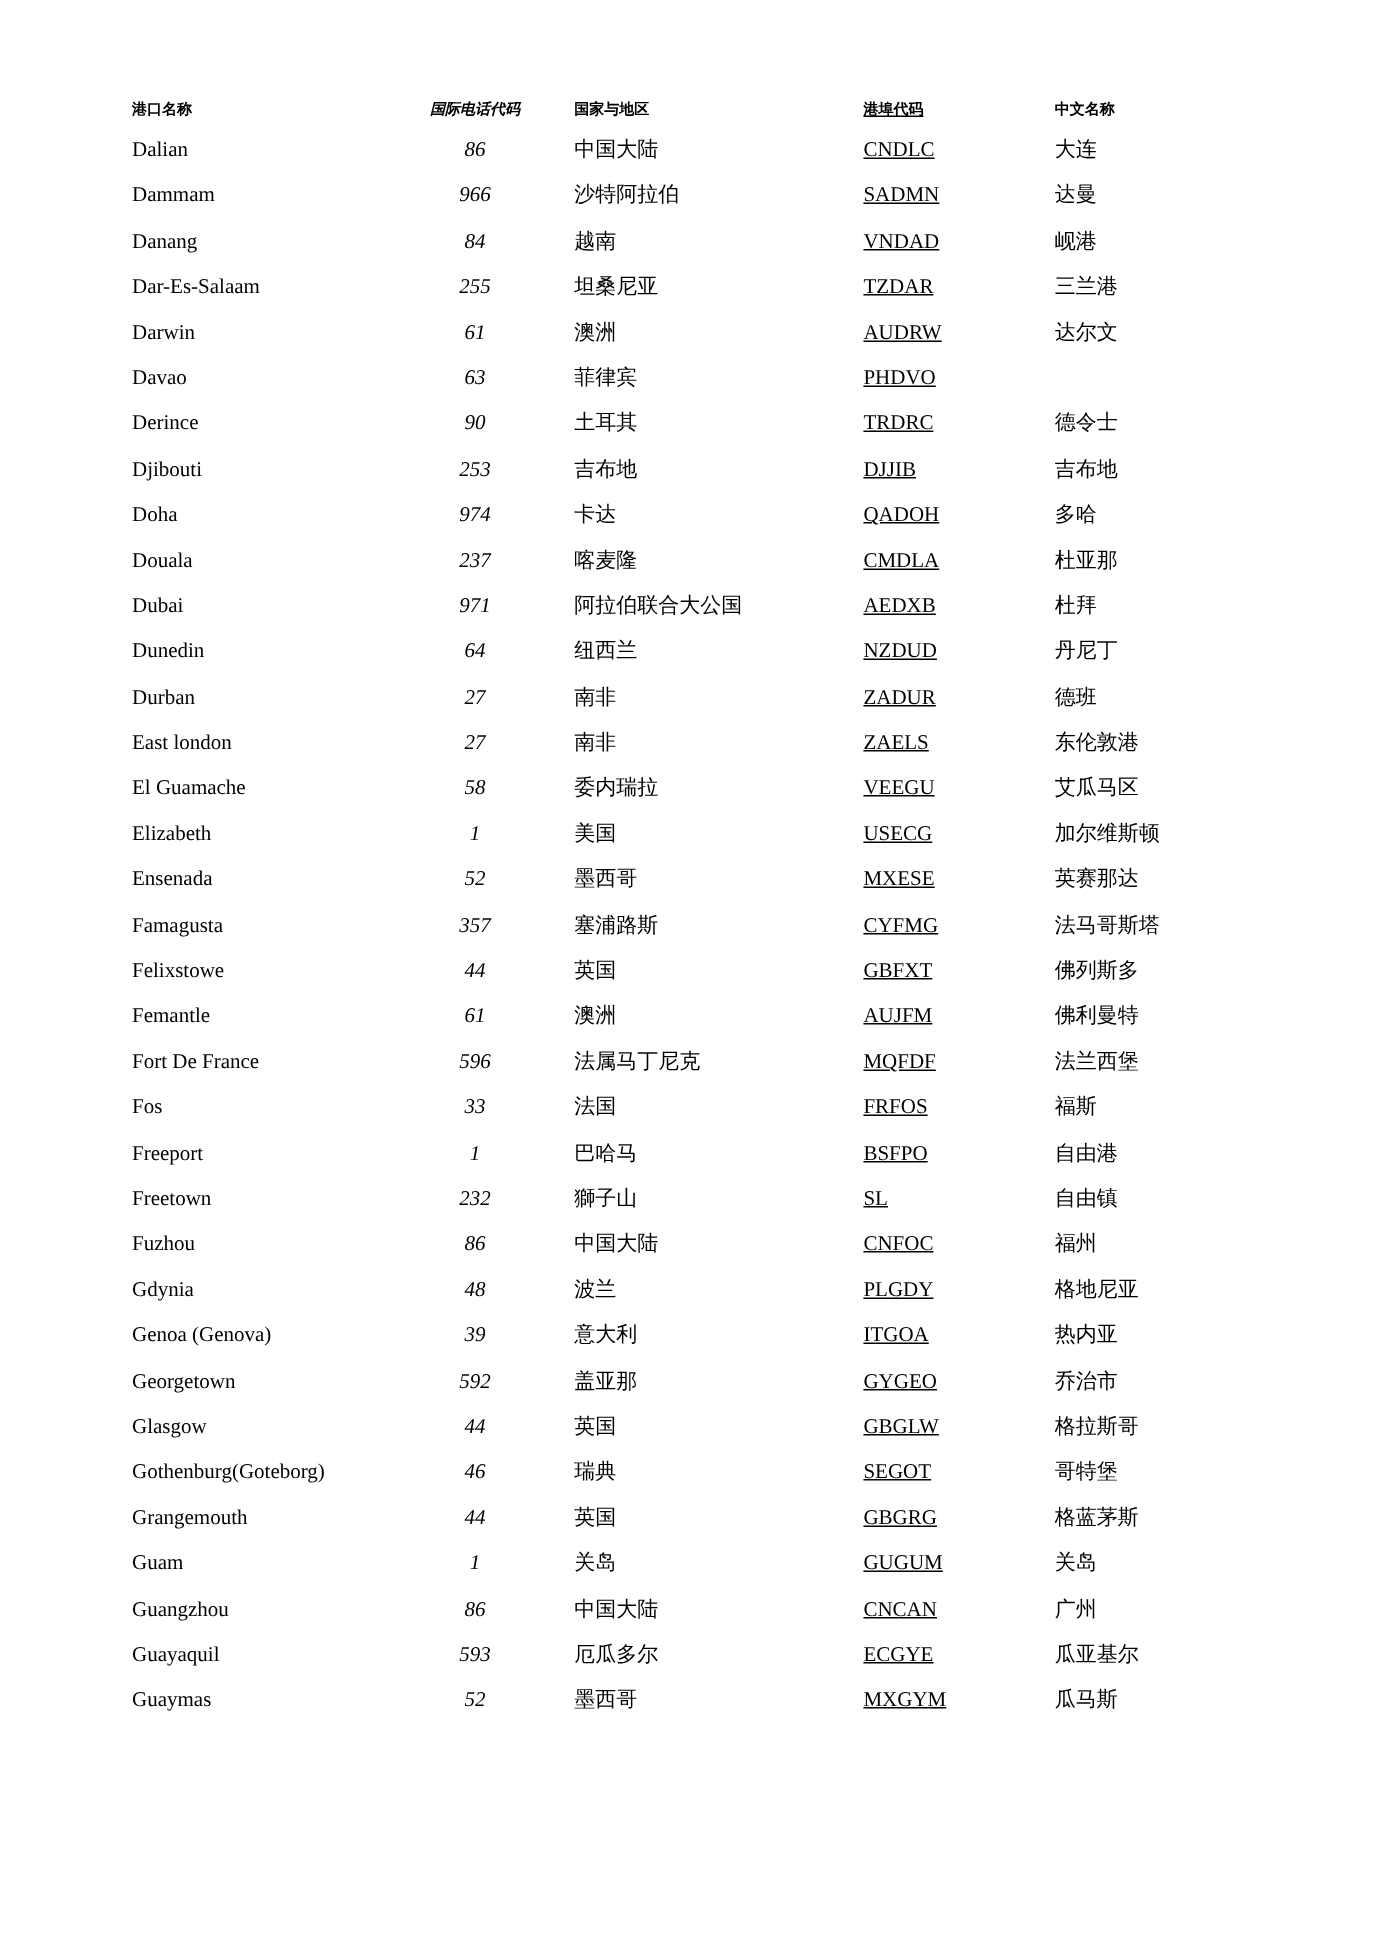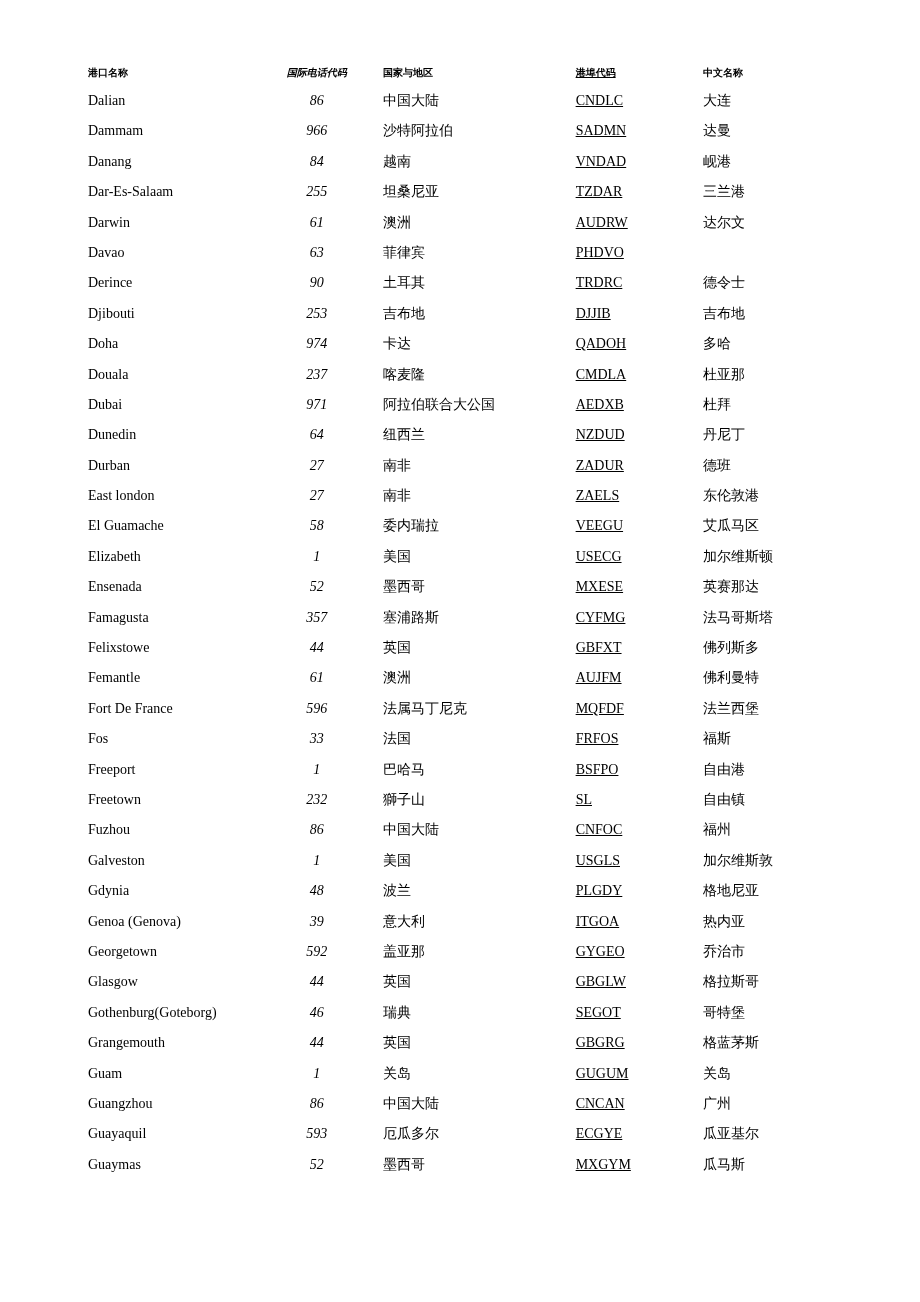--- a/index.html
+++ b/index.html
@@ -222,27 +222,20 @@
         <td class="col-chinese">自由镇</td>
       </tr>
       <tr>
         <td class="col-port">Fuzhou</td>
         <td class="col-code">86</td>
         <td class="col-country">中国大陆</td>
         <td class="col-locode">CNFOC</td>
         <td class="col-chinese">福州</td>
       </tr>
       <tr>
-        <td class="col-port">Galveston</td>
-        <td class="col-code">1</td>
-        <td class="col-country">美国</td>
-        <td class="col-locode">USGLS</td>
-        <td class="col-chinese">加尔维斯敦</td>
-      </tr>
-      <tr>
         <td class="col-port">Gdynia</td>
         <td class="col-code">48</td>
         <td class="col-country">波兰</td>
         <td class="col-locode">PLGDY</td>
         <td class="col-chinese">格地尼亚</td>
       </tr>
       <tr>
         <td class="col-port">Genoa (Genova)</td>
         <td class="col-code">39</td>
         <td class="col-country">意大利</td>

